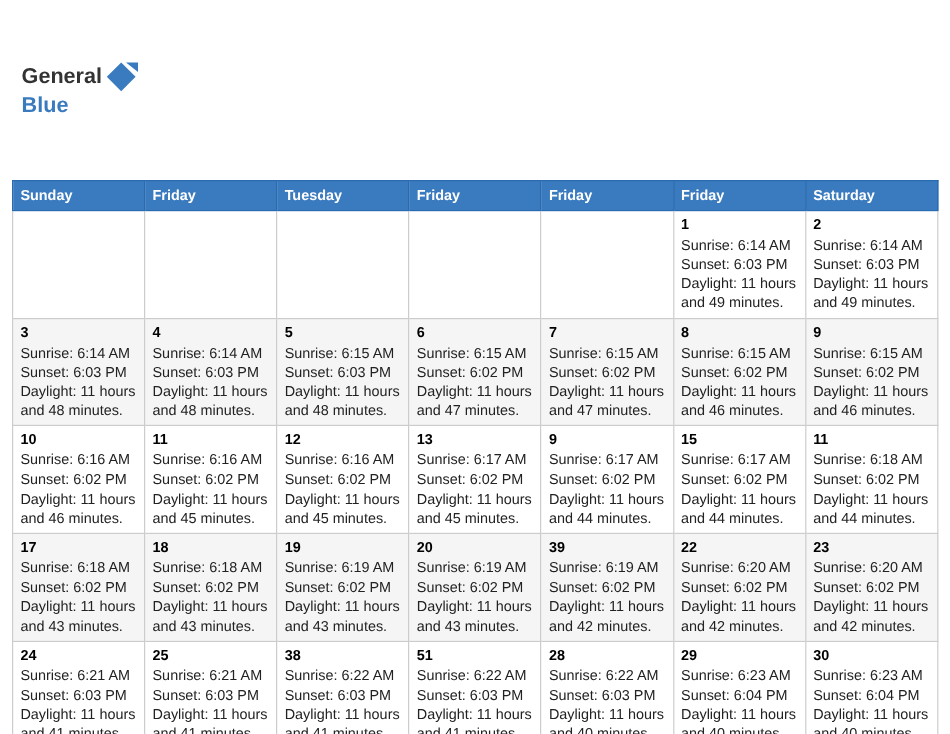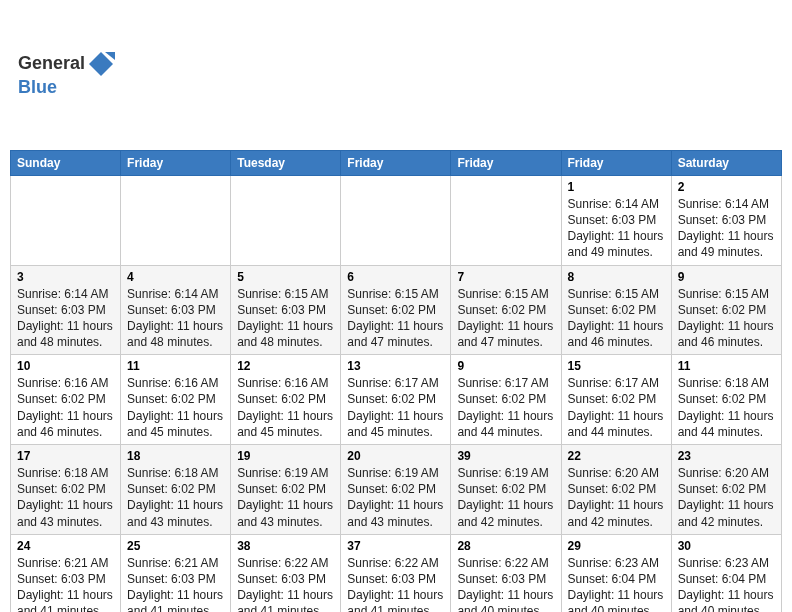--- a/index.html
+++ b/index.html
@@ -288,21 +288,21 @@
 Sunset: 6:03 PM
 Daylight: 11 hours and 41 minutes.</div>
         </td>
         <td>
           <span class="day-num">38</span>
           <div class="day-info" style="white-space: pre-line;">Sunrise: 6:22 AM
 Sunset: 6:03 PM
 Daylight: 11 hours and 41 minutes.</div>
         </td>
         <td>
-          <span class="day-num">37</span>
+          <span class="day-num">51</span>
           <div class="day-info" style="white-space: pre-line;">Sunrise: 6:22 AM
 Sunset: 6:03 PM
 Daylight: 11 hours and 41 minutes.</div>
         </td>
         <td>
           <span class="day-num">28</span>
           <div class="day-info" style="white-space: pre-line;">Sunrise: 6:22 AM
 Sunset: 6:03 PM
 Daylight: 11 hours and 40 minutes.</div>
         </td>

